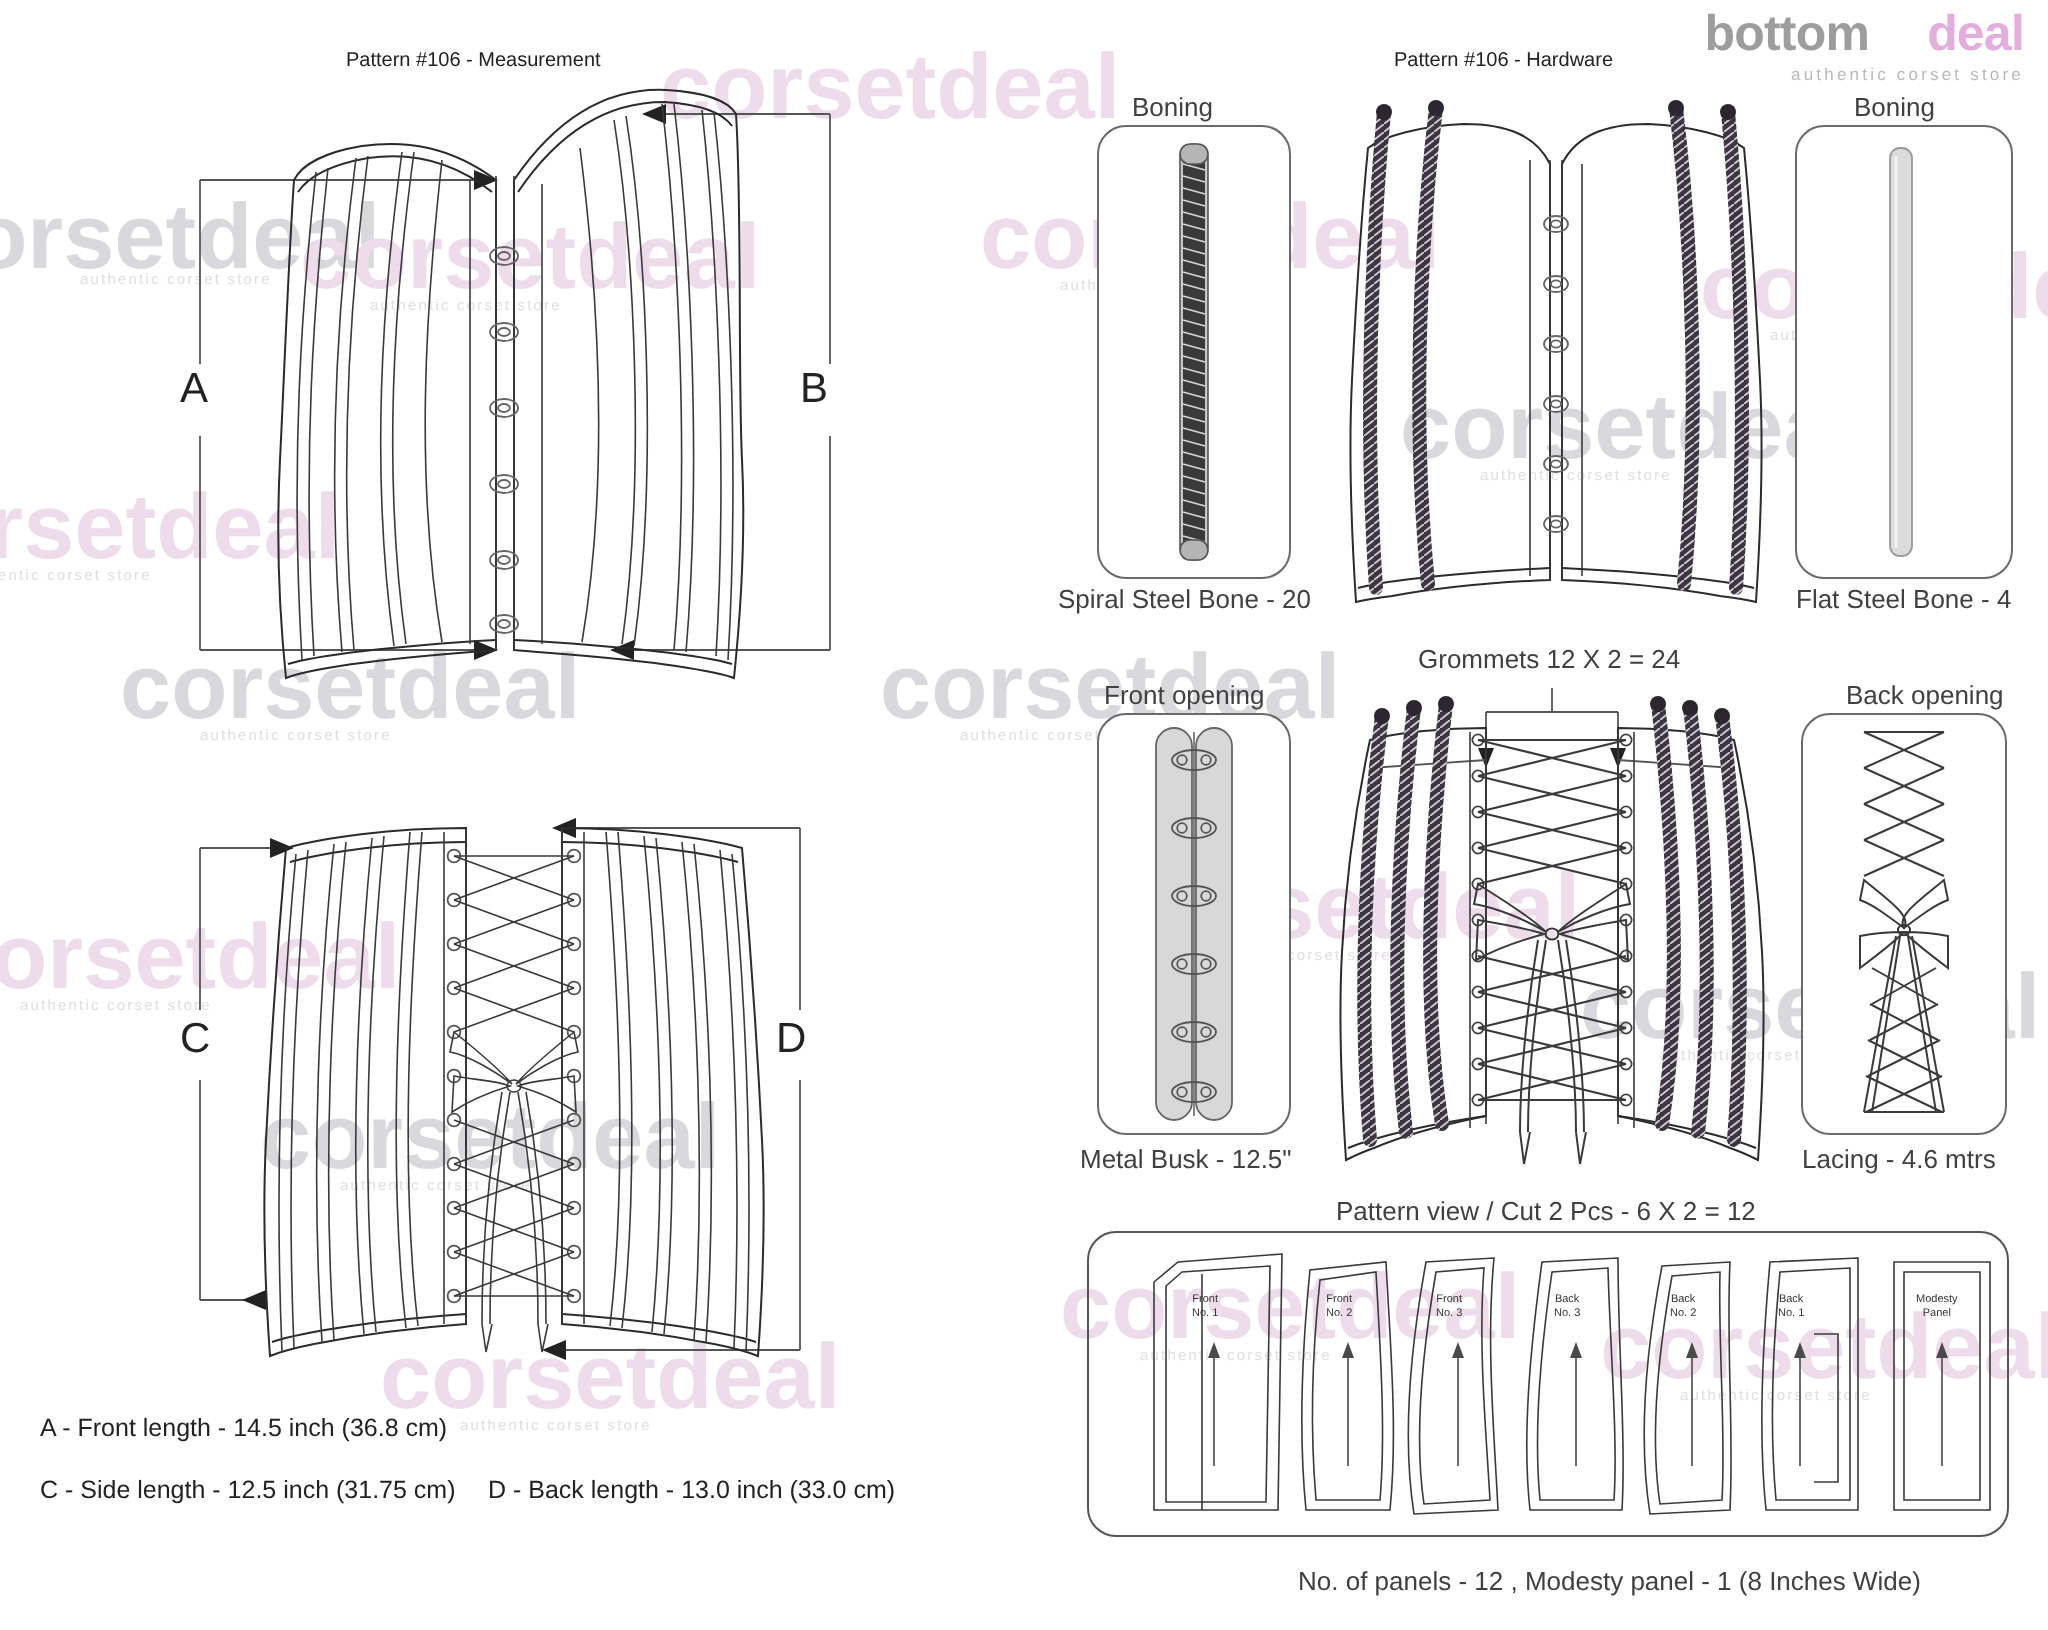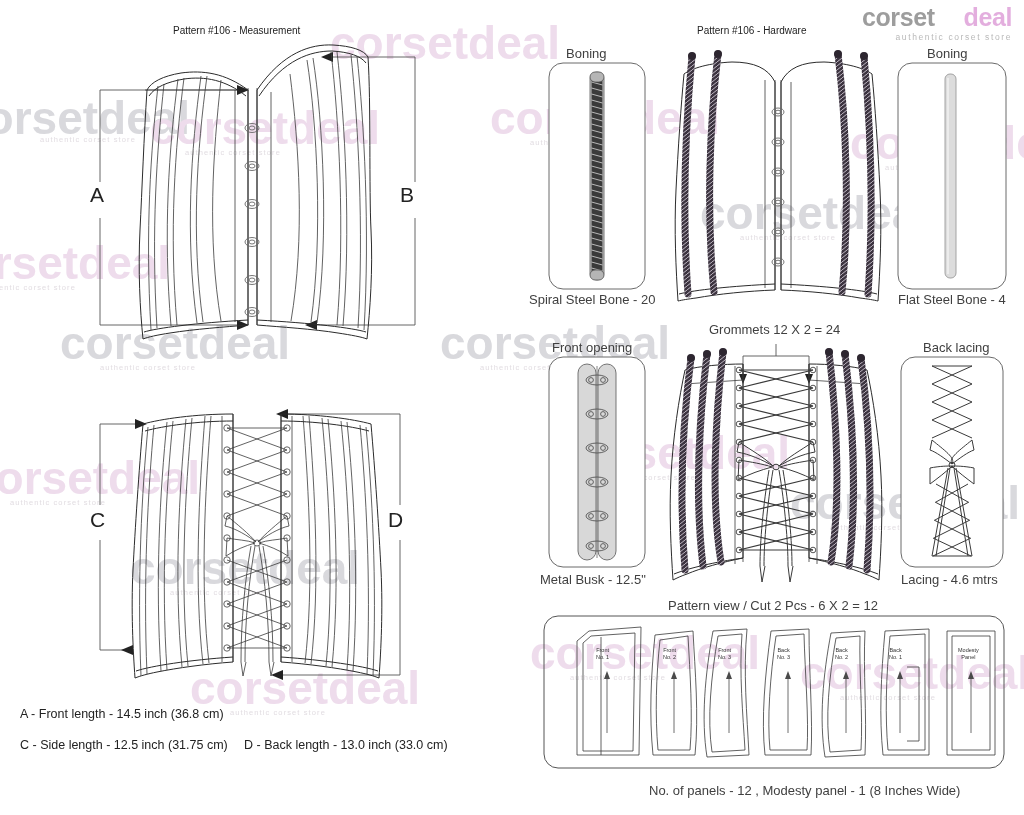--- a/index.html
+++ b/index.html
@@ -90,21 +90,21 @@
     <div class="wm-sub" style="left:570px;top:673px;">authentic corset store</div>
 
     <div class="wm" style="left:800px;top:650px;font-size:46px;"><span class="b">corsetdeal</span></div>
     <div class="wm-sub" style="left:840px;top:693px;">authentic corset store</div>
 
     <div class="wm" style="left:330px;top:20px;font-size:46px;"><span class="b">corsetdeal</span></div>
   </div>
 
   <div id="logo">
     <div class="word">
-      <span class="c1">corset</span><span class="c2">deal</span>
+      <span class="c1">bottom</span><span class="c2">deal</span>
     </div>
     <div class="tag">authentic corset store</div>
   </div>
 
   <div class="ttl" style="left:173px;top:25px;">Pattern #106 -  Measurement</div>
 
   <div class="art" style="left:85px;top:40px;">
   <svg width="345" height="345" viewBox="0 0 345 345">
 
     <g class="dimline">
@@ -602,21 +602,21 @@
             <circle cx="55" cy="160" r="2.4"></circle>
         <ellipse cx="49" cy="190" rx="11" ry="5"></ellipse>
             <circle cx="43" cy="190" r="2.4"></circle>
             <circle cx="55" cy="190" r="2.4"></circle>
       </g>
     </g>
   </svg>
   </div>
   <div class="cap" style="left:540px;top:572px;">Metal Busk - 12.5"</div>
 
-  <div class="cap" style="left:923px;top:340px;">Back lacing</div>
+  <div class="cap" style="left:923px;top:340px;">Back opening</div>
   <div class="art" style="left:900px;top:356px;">
   <svg width="104" height="212" viewBox="0 0 104 212">
     <rect class="box" x="1" y="1" width="102" height="210" rx="14"></rect>
     <g stroke="#3a3a3a" stroke-width="1" fill="none">
       <line x1="32" y1="10" x2="72" y2="10"></line>
       <line x1="32" y1="10" x2="72" y2="28"></line>
           <line x1="72" y1="10" x2="32" y2="28"></line>
       <line x1="32" y1="28" x2="72" y2="46"></line>
           <line x1="72" y1="28" x2="32" y2="46"></line>
       <line x1="32" y1="46" x2="72" y2="64"></line>

